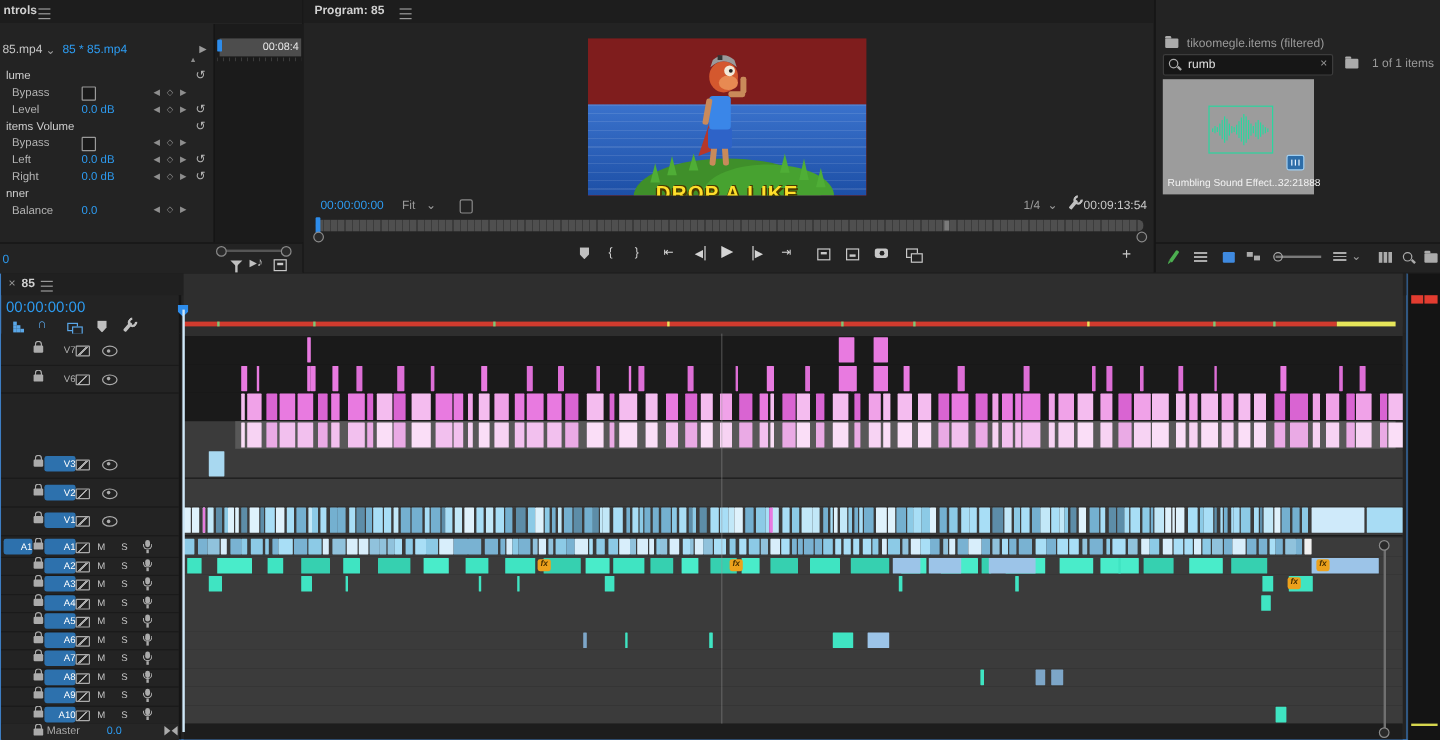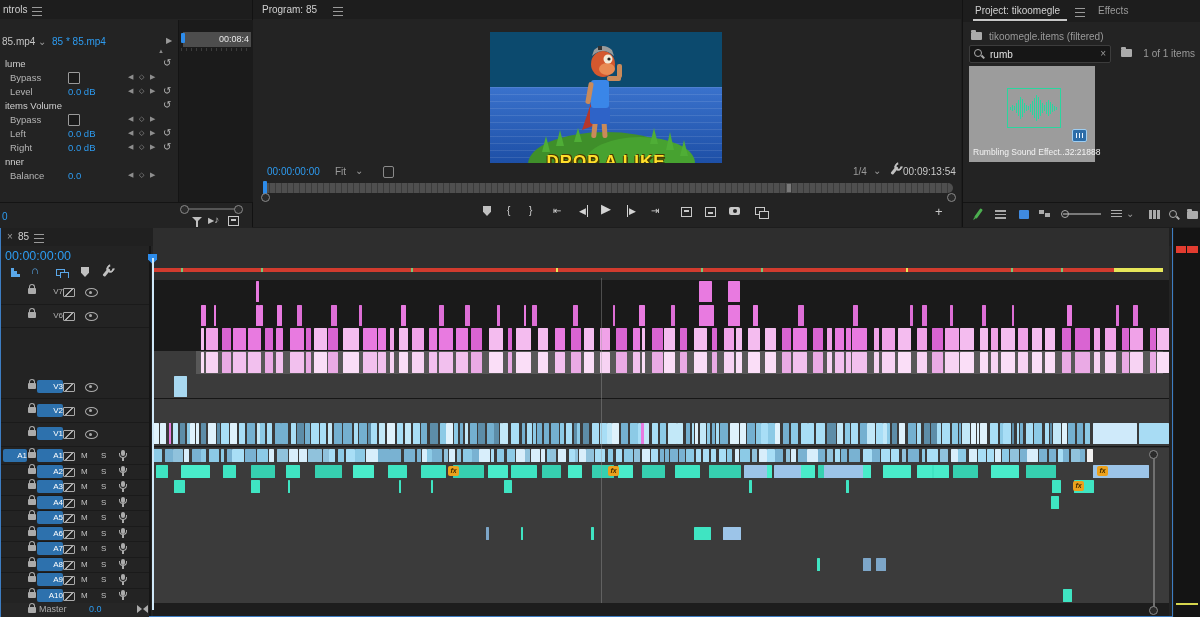--- a/index.html
+++ b/index.html
@@ -1,20 +1,20 @@
 <!DOCTYPE html>
 <html><head>
 <meta charset="utf-8">
 <style>
   html,body{margin:0;padding:0;background:#111;}
   #app{position:relative;width:1200px;height:617px;background:#1d1d1d;overflow:hidden;
        font-family:"Liberation Sans",sans-serif;color:#c8c8c8;font-size:10px;-webkit-font-smoothing:antialiased;}
   .abs{position:absolute;}
   .panel{position:absolute;background:#232323;}
-  .tabtxt{color:#d0d0d0;font-size:10px;}
+  .tabtxt{color:#d0d0d0;font-size:10px;font-weight:bold;}
   .dim{color:#9a9a9a;}
   .blue{color:#2d9bf0;}
   .sep-r{border-right:1px solid #121212;}
   
   .i{position:absolute;}
   .i-menu{width:10px;height:7px;border-top:1px solid #9a9a9a;border-bottom:1px solid #9a9a9a;
     background:linear-gradient(#9a9a9a,#9a9a9a) center/100% 1px no-repeat;}
   .i-lock{width:8px;height:6px;background:#ababab;border-radius:1px;}
   .i-lock::before{content:"";position:absolute;left:1px;top:-4px;width:4px;height:4px;border:1.5px solid #ababab;border-bottom:none;border-radius:3px 3px 0 0;}
   .i-eye{width:11px;height:7px;border:1px solid #ababab;border-radius:50%;}
@@ -165,21 +165,21 @@
       <span class="i i-liftbox" style="left:228px;top:13px;"></span>
     </div>
   </div>
 
   <div class="panel" style="left:253px;top:0;width:708px;height:227px;">
     <div class="abs" style="left:0;top:0;width:708px;height:19px;background:#1d1d1d;">
       <span class="abs tabtxt" style="left:9px;top:4px;">Program: 85</span>
       <span class="i i-menu" style="left:80px;top:7px;"></span>
     </div>
 
-    <div class="abs" style="left:237px;top:32px;width:232px;height:131px;overflow:hidden;background:#0c4a6e;">
+    <div class="abs" style="left:237px;top:32px;width:232px;height:131px;overflow:hidden;background:#7f1d1d;">
       <div class="abs" style="left:0;top:55px;width:232px;height:76px;background:linear-gradient(#3a72cc,#1d4fa6);"></div>
       <div class="abs" style="left:0;top:55px;width:232px;height:76px;background:repeating-linear-gradient(180deg,rgba(255,255,255,.10) 0 1px,transparent 1px 7px);"></div>
       <svg class="abs" style="left:0;top:0;" width="232" height="131" viewBox="0 0 232 131">
         <ellipse cx="116" cy="132" rx="78" ry="32" fill="#3f8f2a"></ellipse>
         <ellipse cx="150" cy="131" rx="55" ry="26" fill="#47a230"></ellipse>
         <g fill="#4fae36">
           <polygon points="52,120 56,104 60,120"></polygon>
             <polygon points="66,114 70,98 74,114"></polygon>
           <polygon points="160,112 164,96 168,112"></polygon>
             <polygon points="176,118 180,100 184,118"></polygon>
@@ -232,26 +232,20 @@
     <span class="tb" style="left:374px;top:205px;border-left:1px solid #d4d4d4;padding-left:1px;font-size:9px;">▶</span>
     <span class="tb" style="left:398px;top:205px;">⇥</span>
     <span class="i i-liftbox" style="left:428px;top:207px;"></span>
     <span class="i i-liftbox" style="left:452px;top:207px;transform:scaleY(-1);"></span>
     <span class="i i-cam" style="left:476px;top:207px;"></span>
     <span class="i i-boxes" style="left:502px;top:207px;"></span>
     <span class="abs" style="left:682px;top:204px;color:#c8c8c8;font-size:13px;">+</span>
   </div>
 
   <div class="panel" style="left:962px;top:0;width:238px;height:227px;border-left:1px solid #121212;">
-    <div class="abs" style="left:0;top:0;width:238px;height:22px;background:#1d1d1d;">
-      <span class="abs tabtxt" style="left:12px;top:5px;">Project: tikoomegle</span>
-      <div class="abs" style="left:10px;top:19px;width:94px;height:2px;background:#c8c8c8;"></div>
-      <span class="i i-menu" style="left:112px;top:8px;"></span>
-      <span class="abs dim" style="left:135px;top:5px;">Effects</span>
-    </div>
     <span class="i i-folder" style="left:8px;top:32px;"></span>
     <span class="abs dim" style="left:26px;top:31px;">tikoomegle.items (filtered)</span>
 
     <div class="abs" style="left:6px;top:45px;width:140px;height:16px;background:#161616;border:1px solid #3c3c3c;border-radius:2px;">
       <span class="i i-search" style="left:4px;top:3px;"></span>
       <span class="abs" style="left:20px;top:3px;color:#e0e0e0;">rumb</span>
       <span class="abs" style="right:4px;top:2px;color:#9a9a9a;font-size:10px;">×</span>
     </div>
     <span class="i i-folder" style="left:158px;top:49px;"></span>
     <span class="abs dim" style="right:6px;top:48px;">1 of 1 items</span>

